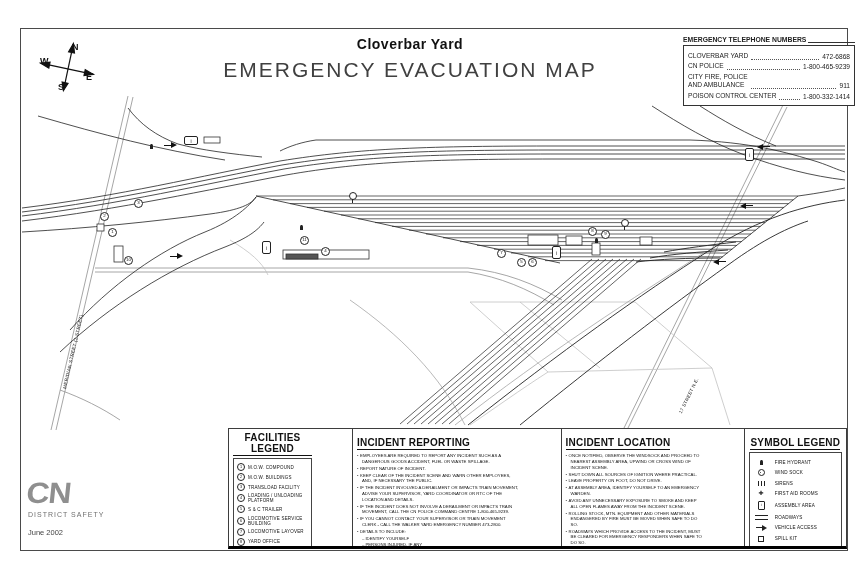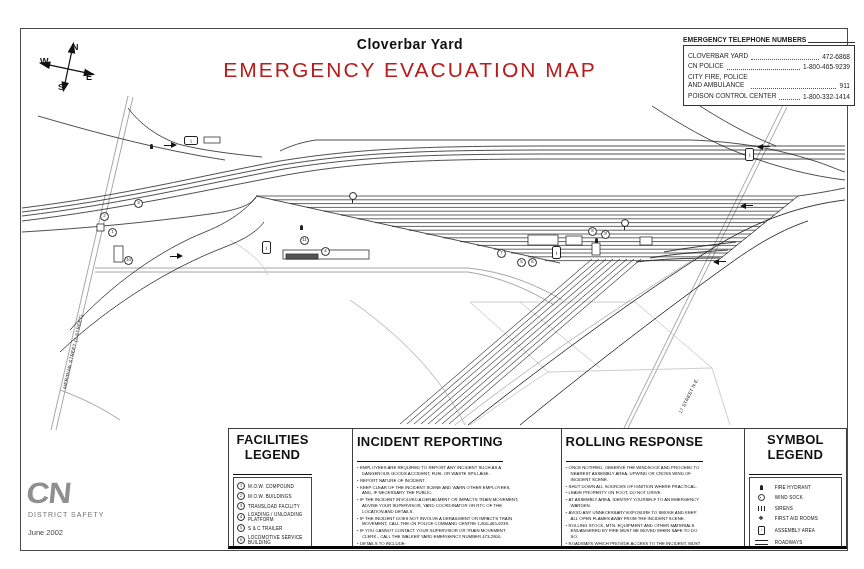--- a/index.html
+++ b/index.html
@@ -3,21 +3,21 @@
 <meta charset="utf-8">
 <style>
   html,body{margin:0;padding:0;background:#fff;}
   .page{position:relative;width:864px;height:569px;background:#fff;overflow:hidden;
         font-family:"Liberation Sans",sans-serif;color:#1a1a1a;}
   .sheet-border{position:absolute;left:20px;top:28px;width:826px;height:521px;
         border:1px solid #4a4a4a;}
   
   .title-block{position:absolute;left:170px;top:36px;width:480px;text-align:center;}
   .yard-name{font-size:14px;font-weight:bold;letter-spacing:.5px;color:#111;}
-  .map-title{font-size:21px;color:#b91c1c;letter-spacing:2px;margin-top:6px;font-weight:500;}
+  .map-title{font-size:21px;color:#404040;letter-spacing:2px;margin-top:6px;font-weight:500;}
   
   .compass{position:absolute;left:28px;top:32px;width:78px;height:72px;}
   
   .phone-box{position:absolute;left:683px;top:36px;width:172px;font-size:6.6px;color:#222;}
   .phone-title-row{display:flex;align-items:flex-end;font-weight:bold;font-size:6.8px;}
   .phone-title-row .fill{flex:1;border-bottom:1px solid #333;margin-left:2px;height:6px;}
   .phone-inner{border:1px solid #333;margin-top:2px;padding:3px 4px 2px 4px;background:#fff;}
   .phone-row{display:flex;align-items:flex-end;margin:2.5px 0;}
   .phone-label span{display:block;line-height:1.25;}
   .phone-row .leader{flex:1;border-bottom:1px dotted #555;margin:0 3px;height:5px;min-width:8px;}
@@ -43,22 +43,22 @@
   .mk-hydrant{position:absolute;width:3px;height:5px;background:#222;border-radius:40% 40% 10% 10%;}
   
   .legend-bar{position:absolute;left:228px;top:428px;width:617px;height:117px;
         border:1px solid #3d3d3d;border-bottom:3px solid #000;background:#fff;display:flex;}
   .legend-sec{padding:3px 4px;box-sizing:border-box;overflow:hidden;}
   .legend-sec + .legend-sec{border-left:1px solid #3d3d3d;margin-left:36px;}
   .sec-facilities{width:107px;}
   .sec-reporting{width:214px;}
   .sec-response{width:182px;}
   .sec-symbols{width:126px;}
-  .legend-title{font-size:13px;font-weight:bold;letter-spacing:.2px;color:#111;
-        border-bottom:1.2px solid #111;display:inline-block;padding-bottom:12px;margin-bottom:2px;}
+  .legend-title{font-size:10px;font-weight:bold;letter-spacing:.2px;color:#111;
+        border-bottom:1.2px solid #111;display:inline-block;padding-bottom:1px;margin-bottom:2px;}
   .inner-box{border:.8px solid #444;padding:2px 3px;}
   .fac-row{display:flex;align-items:center;gap:3px;margin:2.1px 0;}
   .fac-num{width:6px;height:6px;border:.7px solid #222;border-radius:50%;font-size:3.8px;
         display:flex;align-items:center;justify-content:center;flex:0 0 auto;color:#111;}
   .fac-label{font-size:4.5px;letter-spacing:.2px;color:#111;}
   .bullets{font-size:4.3px;line-height:1.3;color:#111;}
   .bullet{padding-left:5px;text-indent:-5px;margin:1.4px 0;}
   .bullet::before{content:"\2022";margin-right:1.5px;}
   .sub{padding-left:9px;text-indent:-4px;margin:.6px 0;}
   .sub::before{content:"\2013";margin-right:1px;}
@@ -352,21 +352,21 @@
           <div class="bullet">IF THE INCIDENT INVOLVED A DERAILMENT OR IMPACTS TRAIN MOVEMENT, ADVISE YOUR SUPERVISOR, YARD COORDINATOR OR RTC OF THE LOCATION AND DETAILS.</div>
           <div class="bullet">IF THE INCIDENT DOES NOT INVOLVE A DERAILMENT OR IMPACTS TRAIN MOVEMENT, CALL THE CN POLICE COMMAND CENTRE 1-800-465-9239.</div>
           <div class="bullet">IF YOU CANNOT CONTACT YOUR SUPERVISOR OR TRAIN MOVEMENT CLERK - CALL THE WALKER YARD EMERGENCY NUMBER 473-2800.</div>
           <div class="bullet">DETAILS TO INCLUDE:</div>
           <div class="sub">IDENTIFY YOURSELF</div>
           <div class="sub">PERSONS INJURED, IF ANY</div>
           <div class="sub">SPECIFIC LOCATION OF INCIDENT</div>
         </div>
     </div>
     <div class="legend-sec sec-response">
-      <span class="legend-title">ROLLING RESPONSE</span>
+      <span class="legend-title">INCIDENT LOCATION</span>
       <div class="bullets" id="response-list">
           <div class="bullet">ONCE NOTIFIED, OBSERVE THE WINDSOCK AND PROCEED TO NEAREST ASSEMBLY AREA, UPWIND OR CROSS WIND OF INCIDENT SCENE.</div>
           <div class="bullet">SHUT DOWN ALL SOURCES OF IGNITION WHERE PRACTICAL.</div>
           <div class="bullet">LEAVE PROPERTY ON FOOT, DO NOT DRIVE.</div>
           <div class="bullet">AT ASSEMBLY AREA, IDENTIFY YOURSELF TO AN EMERGENCY WARDEN.</div>
           <div class="bullet">AVOID ANY UNNECESSARY EXPOSURE TO SMOKE AND KEEP ALL OPEN FLAMES AWAY FROM THE INCIDENT SCENE.</div>
           <div class="bullet">ROLLING STOCK, MTN. EQUIPMENT AND OTHER MATERIALS ENDANGERED BY FIRE MUST BE MOVED WHEN SAFE TO DO SO.</div>
           <div class="bullet">ROADWAYS WHICH PROVIDE ACCESS TO THE INCIDENT, MUST BE CLEARED FOR EMERGENCY RESPONDERS WHEN SAFE TO DO SO.</div>
           <div class="bullet">EMPLOYEES ARE TO COOPERATE WITH MUNICIPAL EMERGENCY RESPONSE PERSONNEL.</div>
           <div class="bullet">REQUESTS FOR INFORMATION FROM THE NEWS MEDIA TO BE REFERRED TO THE ON-SCENE COORDINATOR OR PUBLIC AFFAIRS.</div>

